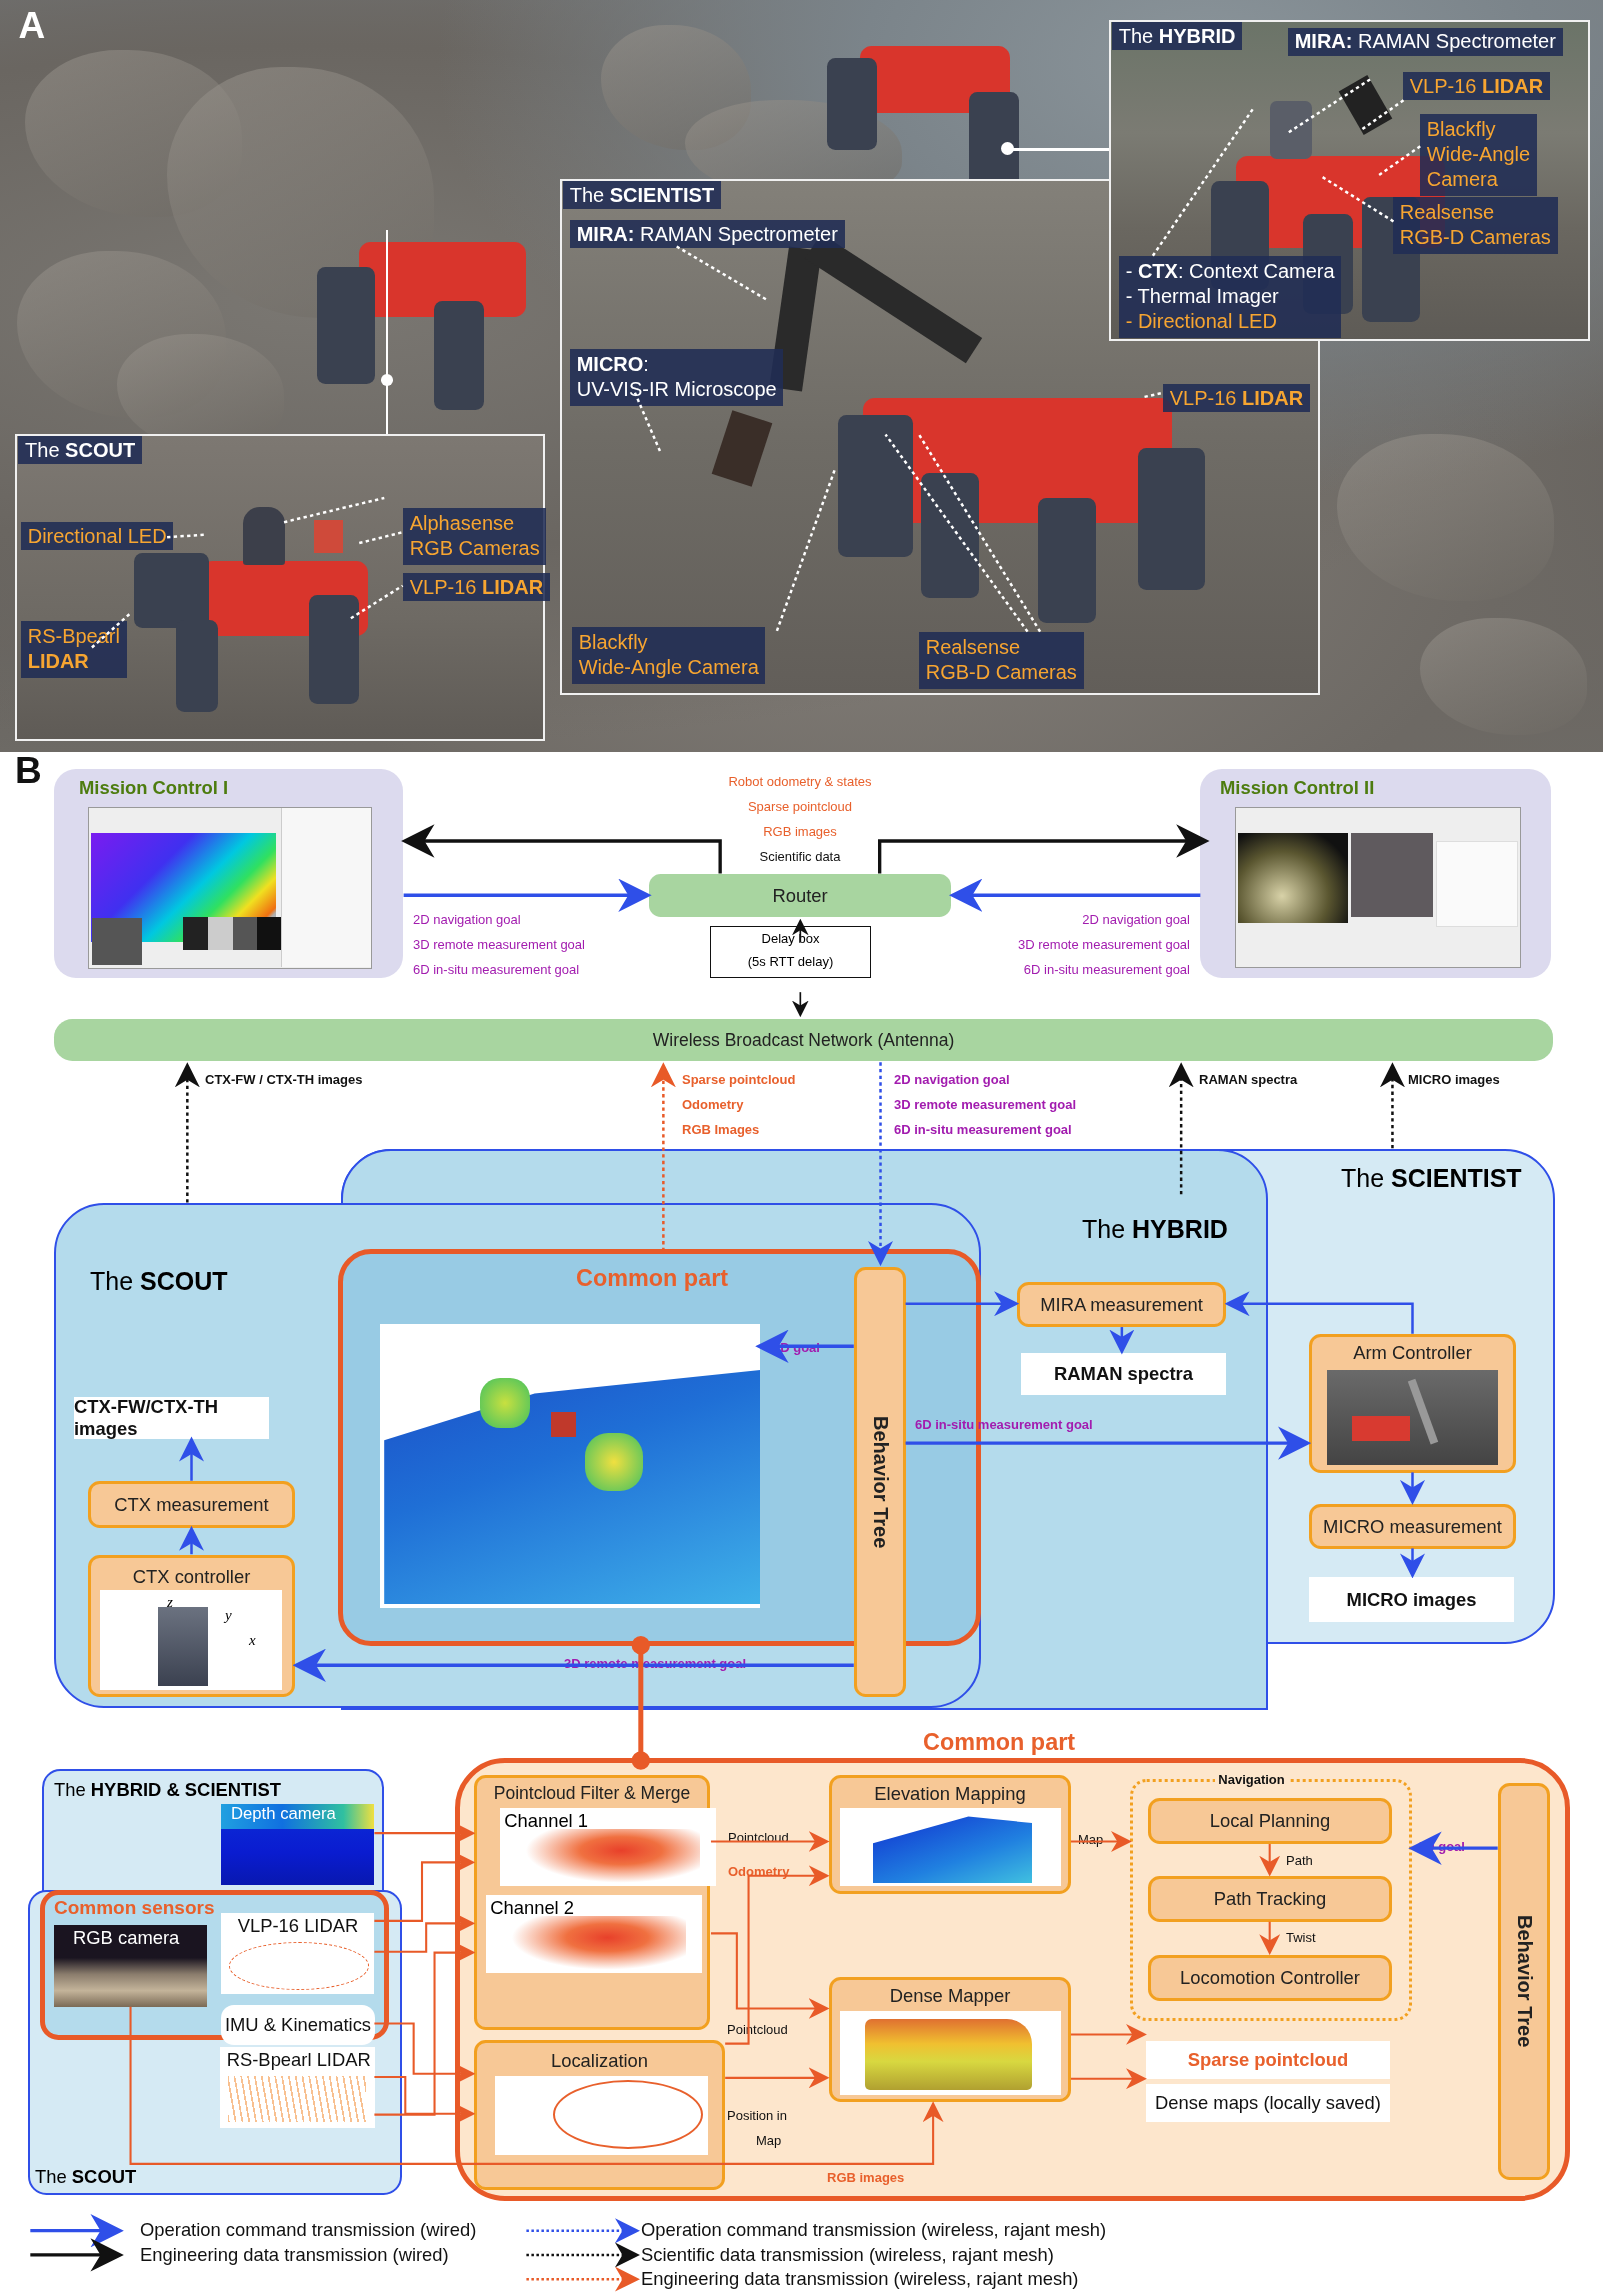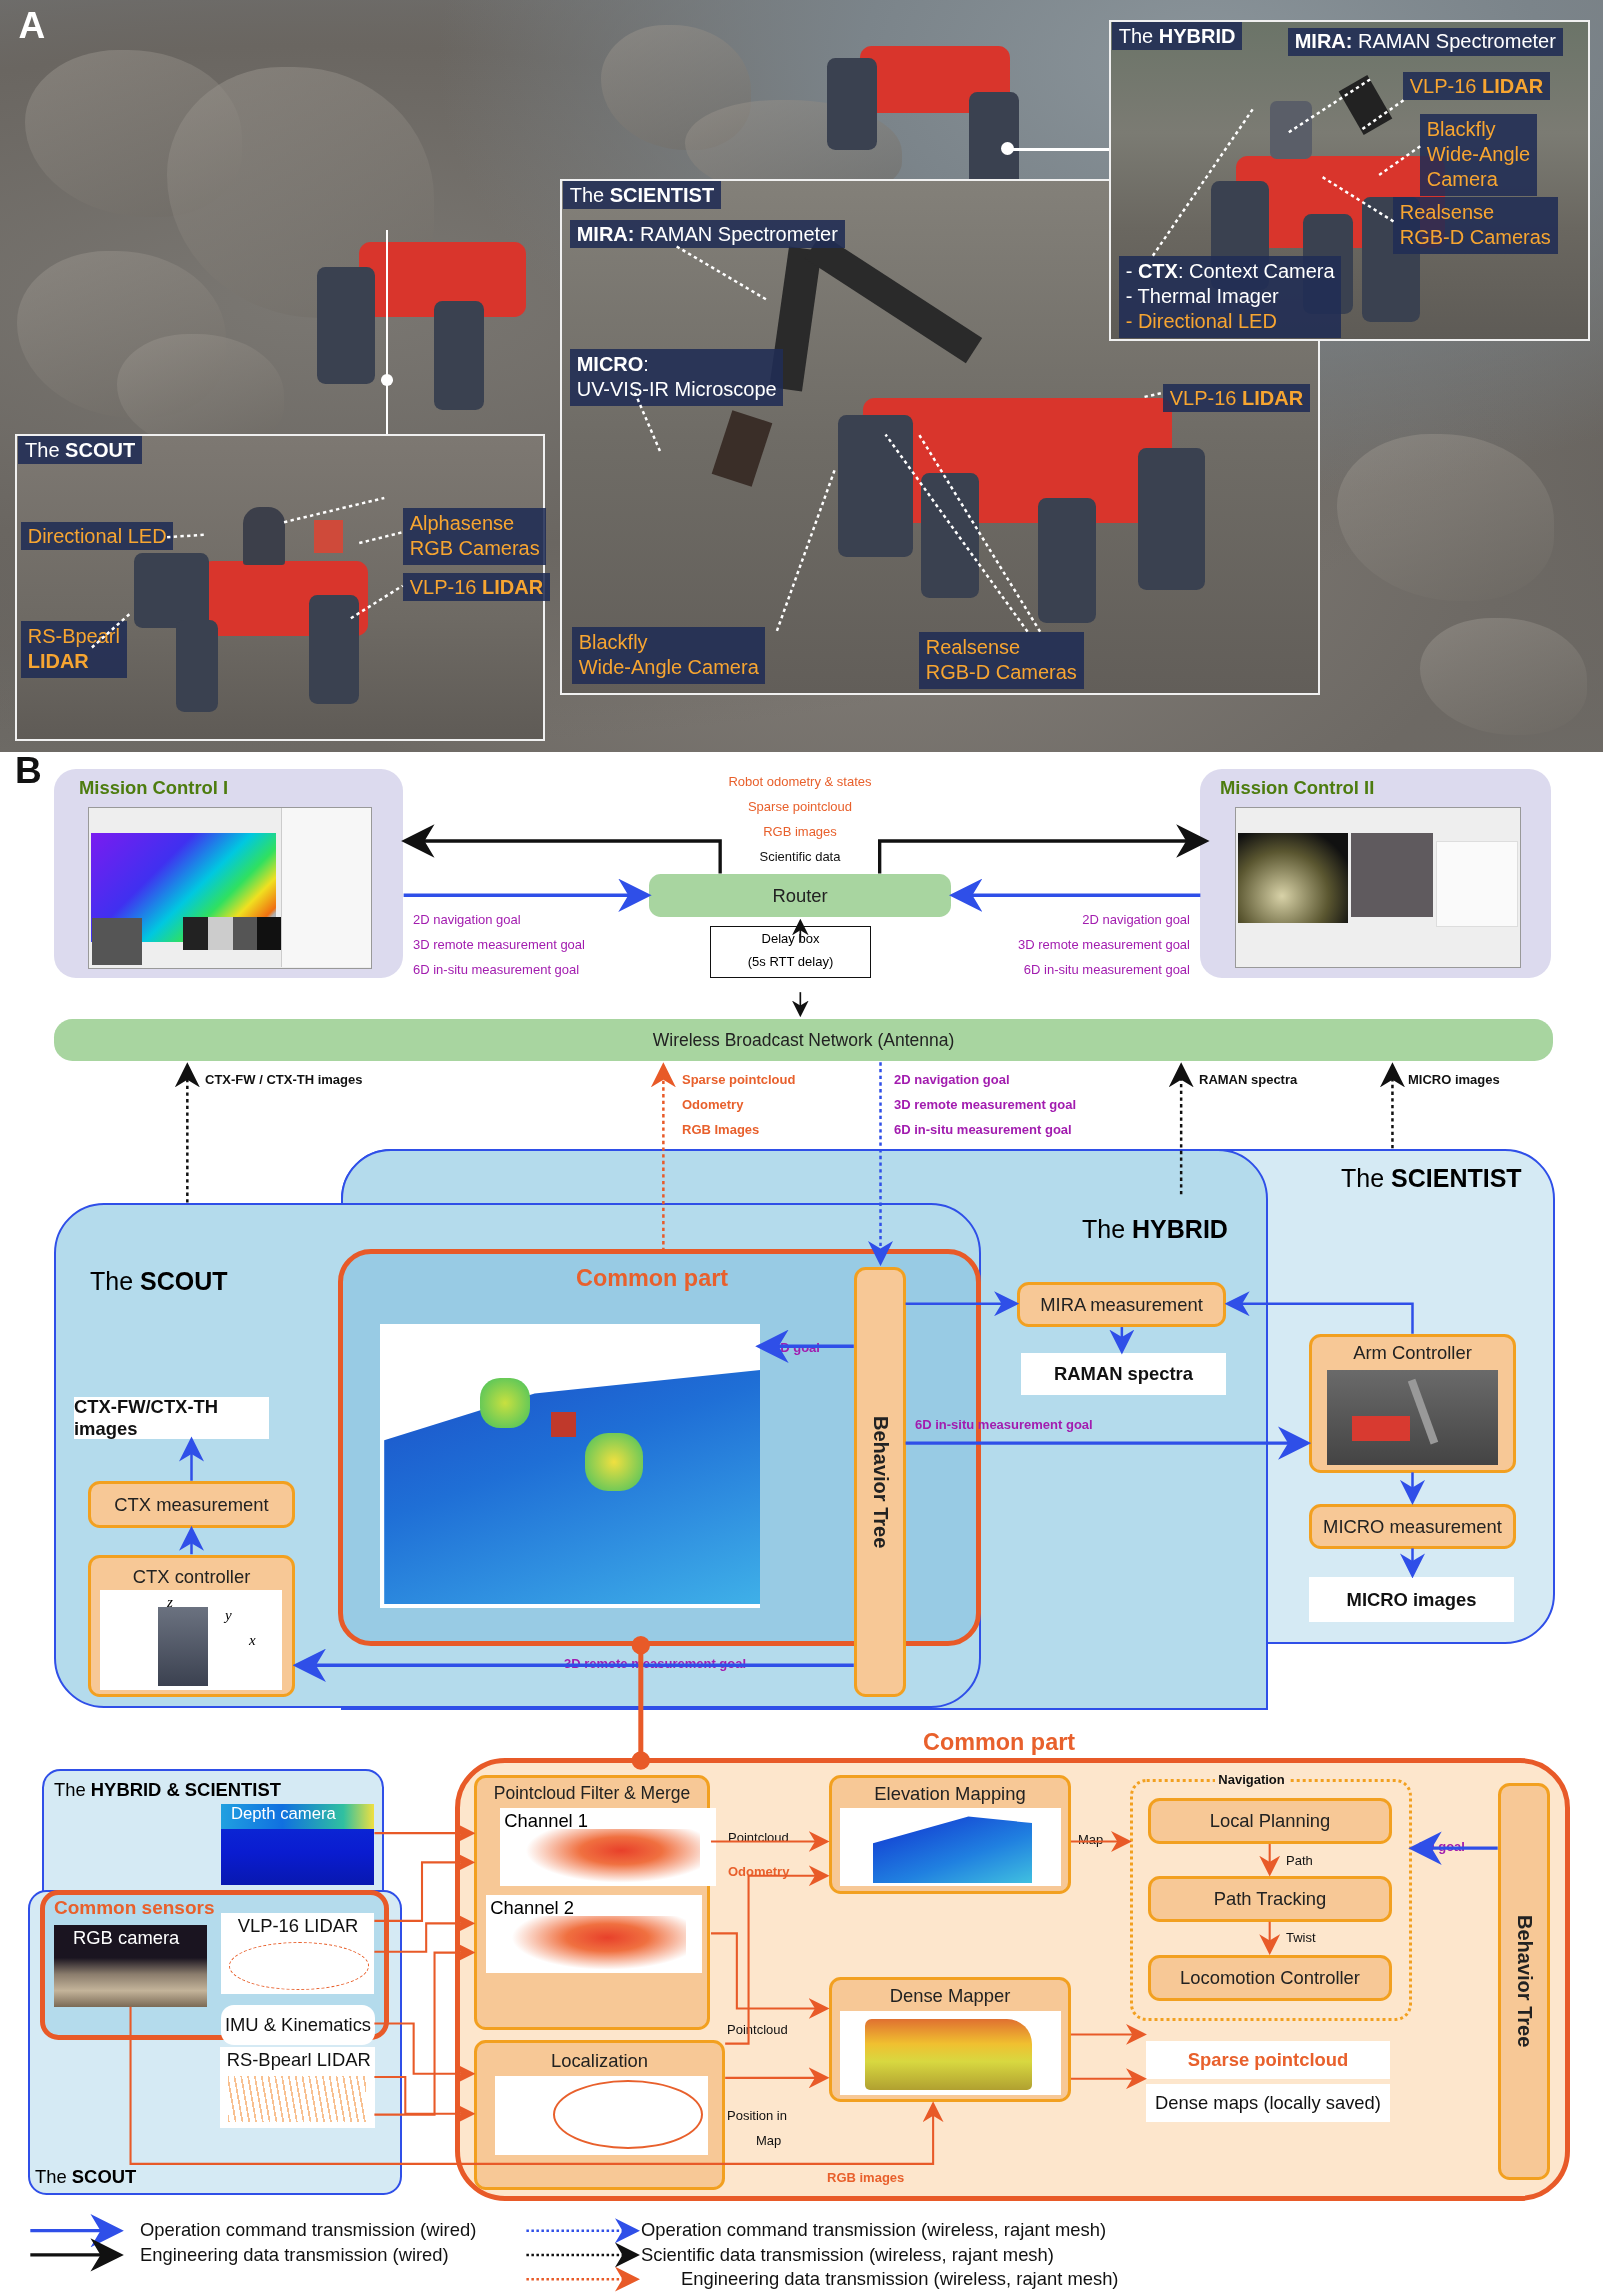--- a/index.html
+++ b/index.html
@@ -421,14 +421,14 @@
     <line x1="630" y1="2671" x2="760" y2="2671" stroke="#2f4fe8" stroke-width="3" stroke-dasharray="3,3" marker-end="url(#ab)"></line>
     <line x1="630" y1="2700" x2="760" y2="2700" stroke="#111" stroke-width="3" stroke-dasharray="3,3" marker-end="url(#ak)"></line>
     <line x1="630" y1="2729" x2="760" y2="2729" stroke="#e85a28" stroke-width="3" stroke-dasharray="3,3" marker-end="url(#ao)"></line>
   </g>
 </svg>
 
 <div class="legend-txt" style="left:140px;top:2219px;">Operation command transmission (wired)</div>
 <div class="legend-txt" style="left:140px;top:2244px;">Engineering data transmission (wired)</div>
 <div class="legend-txt" style="left:641px;top:2219px;">Operation command transmission (wireless, rajant mesh)</div>
 <div class="legend-txt" style="left:641px;top:2244px;">Scientific data transmission (wireless, rajant mesh)</div>
-<div class="legend-txt" style="left:641px;top:2268px;margin-left:40px;">Engineering data transmission (wireless, rajant mesh)</div>
+<div class="legend-txt" style="left:641px;top:2268px;">Engineering data transmission (wireless, rajant mesh)</div>
 
 
 </body></html>

